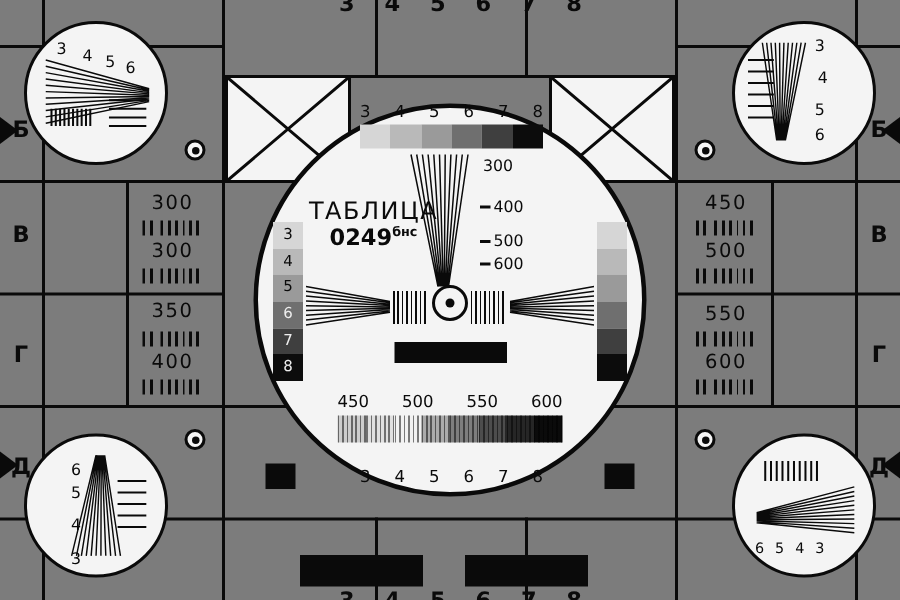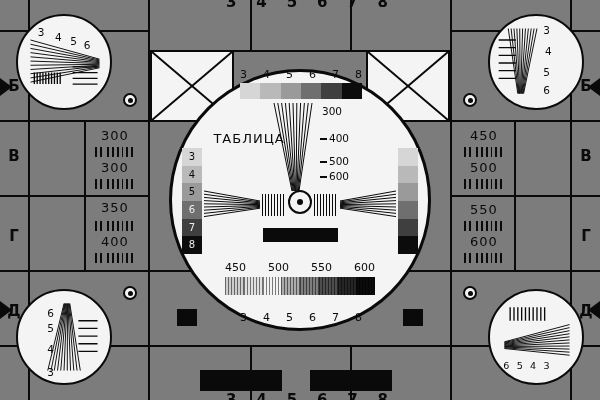--- a/index.html
+++ b/index.html
@@ -26,21 +26,21 @@
   .ticks i:nth-child(2){width:17px;}
   .scale{position:absolute;display:flex;justify-content:space-between;font-size:11px;}
   .gsbar{position:absolute;display:flex;}
   .gsbar i{flex:1;display:block;}
   .freqbar i{background-image:repeating-linear-gradient(90deg,rgba(0,0,0,.5) 0 1px,transparent 1px 3px);}
   .vstrip{position:absolute;display:flex;flex-direction:column;}
   .vstrip div{flex:1;font-size:10px;text-align:center;line-height:17.6px;}
   .vstrip div:nth-child(n+4){color:#ededed;}
   .grating{position:absolute;background:repeating-linear-gradient(90deg,#0a0a0a 0 1px,transparent 1px 3px);}
   .blk{position:absolute;background:#0a0a0a;}
-  .title1{width:92px;font-size:13px;letter-spacing:1px;}
+  .title1{width:92px;font-size:16px;letter-spacing:1px;}
   .title2{width:92px;font-size:15px;font-weight:bold;}
   .title2 sup{font-size:8.5px;font-weight:bold;}
   .wlabel{position:absolute;font-size:10.5px;white-space:nowrap;}
   .wlabel.dash::before{content:"";display:inline-block;width:7px;height:2px;background:#0a0a0a;vertical-align:middle;margin-right:2px;}
   .clip{position:absolute;display:flex;justify-content:space-between;width:162px;font-size:15px;font-weight:bold;}
   .arrow{position:absolute;width:0;height:0;border-top:9px solid transparent;border-bottom:9px solid transparent;}
   .arrow.l{border-left:12px solid #0a0a0a;}
   .arrow.r{border-right:12px solid #0a0a0a;}
   svg text{font-size:11px;fill:#0a0a0a;text-anchor:middle;font-family:"DejaVu Sans",sans-serif;}
   svg text.small{font-size:10px;}
@@ -150,20 +150,21 @@
   <div class="gsbar" style="left:240px;top:83px;width:122px;height:16px">
     <i style="background-color: rgb(214, 214, 214);"></i>
     <i style="background-color: rgb(185, 185, 185);"></i>
     <i style="background-color: rgb(154, 154, 154);"></i>
     <i style="background-color: rgb(111, 111, 111);"></i>
     <i style="background-color: rgb(63, 63, 63);"></i>
     <i style="background-color: rgb(12, 12, 12);"></i>
   </div>
 
   <div class="txt title1" style="left:203px;top:131px">ТАБЛИЦА</div>
+  <div class="txt title2" style="left:203px;top:149px"><span>0249</span><sup>бнс</sup></div>
 
   <svg style="position:absolute;left:270px;top:101px" width="60" height="92" viewBox="0 0 60 92">
     <path class="fan" d="M4,2L22,90M7.8,2L22.7,90M11.6,2L23.4,90M15.4,2L24.1,90M19.2,2L24.8,90M23,2L25.5,90M26.8,2L26.2,90M30.6,2L26.9,90M34.4,2L27.6,90M38.2,2L28.3,90M42,2L29,90"></path>
   </svg>
   <div class="wlabel" style="left:322px;top:105px">300</div>
   <div class="wlabel dash" style="left:320px;top:132px">400</div>
   <div class="wlabel dash" style="left:320px;top:155px">500</div>
   <div class="wlabel dash" style="left:320px;top:170px">600</div>
 
   <div class="vstrip" style="left:182px;top:148px;width:20px;height:106px">

